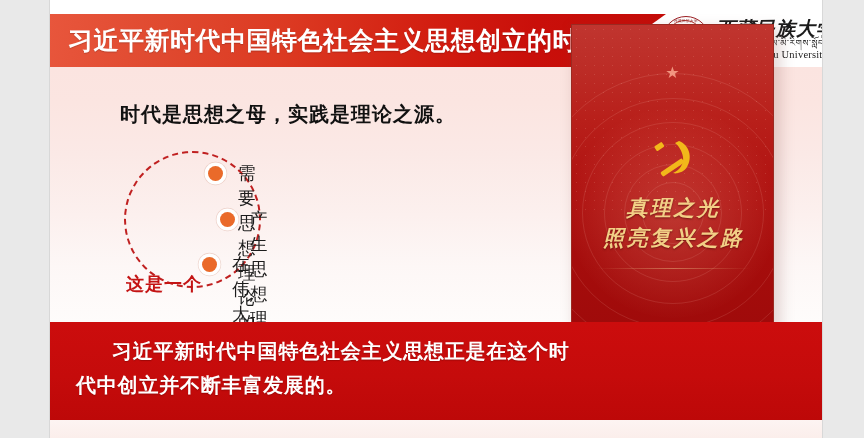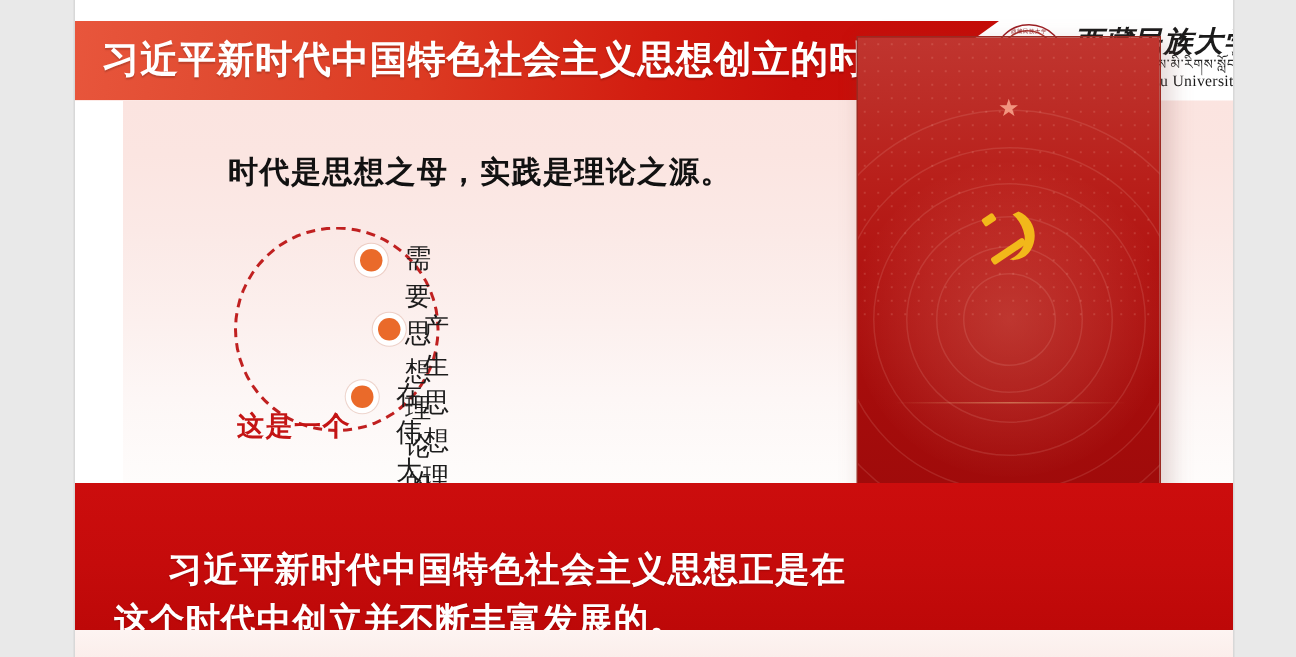--- a/index.html
+++ b/index.html
@@ -165,21 +165,20 @@
     left: 0; top: 67px;
     width: 772px;
     height: 255px;
     background: linear-gradient(180deg,
         #fbe4e0 0%,
         #fbe5e1 14%,
         #fbe9e6 34%,
         #fcf0ee 58%,
         #fdf7f6 78%,
         #fefcfb 100%);
-    margin-left: 32px;
   }
 
   .lead-line {
     position: absolute;
     left: 70px;
     top: 34px;
     font-family: "DejaVu Sans", sans-serif;
     font-size: 20px;
     font-weight: bold;
     color: #111111;
@@ -365,29 +364,28 @@
     top: 322px;
     width: 772px;
     height: 98px;
     background: linear-gradient(180deg, #cc0d0d 0%, #c50b0b 55%, #bd0808 100%);
   }
   .footer-text {
     position: absolute;
     left: 26px;
     top: 14px;
     width: 500px;
-    font-family: Liberation Serif, serif;
-    font-size: 23px;
+    font-family: Liberation Mono, monospace;
+    font-size: 20px;
     font-weight: bold;
     line-height: 34px;
     color: #ffffff;
     letter-spacing: .8px;
     text-indent: 36px;
     text-shadow: 0 1px 1px rgba(80,0,0,.35);
-    margin-top: 27px;
   }
 
   
   .bottom-strip {
     position: absolute;
     left: 0;
     top: 420px;
     width: 772px;
     height: 18px;
     background: linear-gradient(180deg, #fdf4f2 0%, #fbeeeb 100%);
@@ -463,20 +461,22 @@
       <div class="dots"></div>
 
       <div class="poster-star">★</div>
 
       <svg class="poster-emblem" viewBox="0 0 48 44">
         <path d="M30 6 C40 10 44 22 38 32 C35 37 29 39 24 38 C31 35 35 29 34 22 C33 16 30 11 26 8 Z" fill="#f2b81a"></path>
         <rect x="10" y="30" width="26" height="5.2" rx="1.6" fill="#f2b81a" transform="rotate(-34 23 32)"></rect>
         <rect x="6" y="9" width="9" height="5.6" rx="1.2" fill="#f2b81a" transform="rotate(-34 10 12)"></rect>
       </svg>
 
+      <div class="poster-title">真理之光
+照亮复兴之路</div>
       <div class="poster-divider"></div>
     </div>
 
     <div class="footer-band">
       <div class="footer-text">习近平新时代中国特色社会主义思想正是在这个时代中创立并不断丰富发展的。</div>
     </div>
 
     <div class="bottom-strip"></div>
 
   </div>

